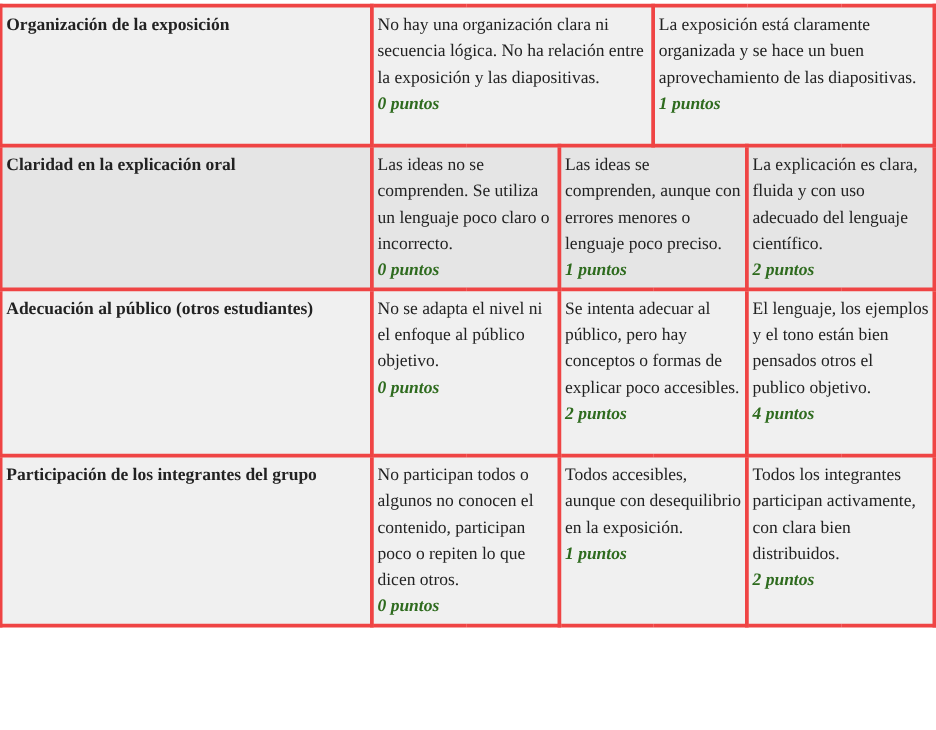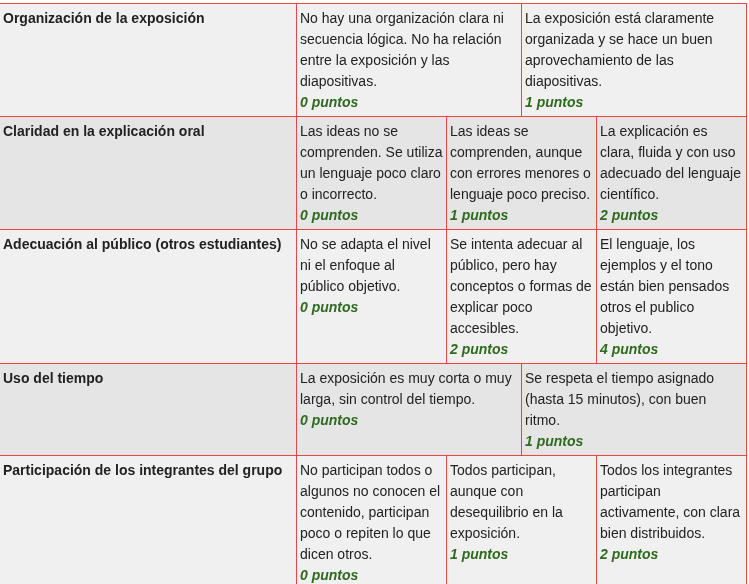--- a/index.html
+++ b/index.html
@@ -8,23 +8,24 @@
     border-collapse: collapse;
     table-layout: fixed;
     width: 748px;
     margin-top: 3px;
     margin-left: -1px;
     font-size: 14px;
     line-height: 21px;
     color: #222222;
   }
   table.rubric td {
-    border: 1px solid #ef4444;
+    border: 3px solid #ef4444;
     vertical-align: top;
     padding: 4px 3px 3px 3px;
+    font-family: Liberation Serif, serif;
   }
   tr.shaded td { background: #f0f0f0; }
   tr.plain td { background: #e5e5e5; }
   td.criterion {
     font-weight: bold;
     color: #222222;
     padding: 7px 8px 4px 9px;
     line-height: 21px;
   }
   .desc { display: block; }
@@ -89,40 +90,29 @@
       <td colspan="2">
         <span class="desc">Se intenta adecuar al público, pero hay conceptos o formas de explicar poco accesibles.</span>
         <span class="points">2 puntos</span>
       </td>
       <td colspan="2">
         <span class="desc">El lenguaje, los ejemplos y el tono están bien pensados otros el publico objetivo.</span>
         <span class="points">4 puntos</span>
       </td>
     </tr>
 
-    <tr class="plain" style="height:91px;">
-      <td class="criterion">Uso del tiempo</td>
-      <td colspan="3">
-        <span class="desc">La exposición es muy corta o muy larga, sin control del tiempo.</span>
-        <span class="points">0 puntos</span>
-      </td>
-      <td colspan="3">
-        <span class="desc">Se respeta el tiempo asignado (hasta 15 minutos), con buen ritmo.</span>
-        <span class="points">1 puntos</span>
-      </td>
-    </tr>
 
     <tr class="shaded" style="height:133px;">
       <td class="criterion">Participación de los integrantes del grupo</td>
       <td colspan="2">
         <span class="desc">No participan todos o algunos no conocen el contenido, participan poco o repiten lo que dicen otros.</span>
         <span class="points">0 puntos</span>
       </td>
       <td colspan="2">
-        <span class="desc">Todos participan, aunque con desequilibrio en la exposición.</span>
+        <span class="desc">Todos accesibles, aunque con desequilibrio en la exposición.</span>
         <span class="points">1 puntos</span>
       </td>
       <td colspan="2">
         <span class="desc">Todos los integrantes participan activamente, con clara bien distribuidos.</span>
         <span class="points">2 puntos</span>
       </td>
     </tr>
   </tbody>
 </table>
 

